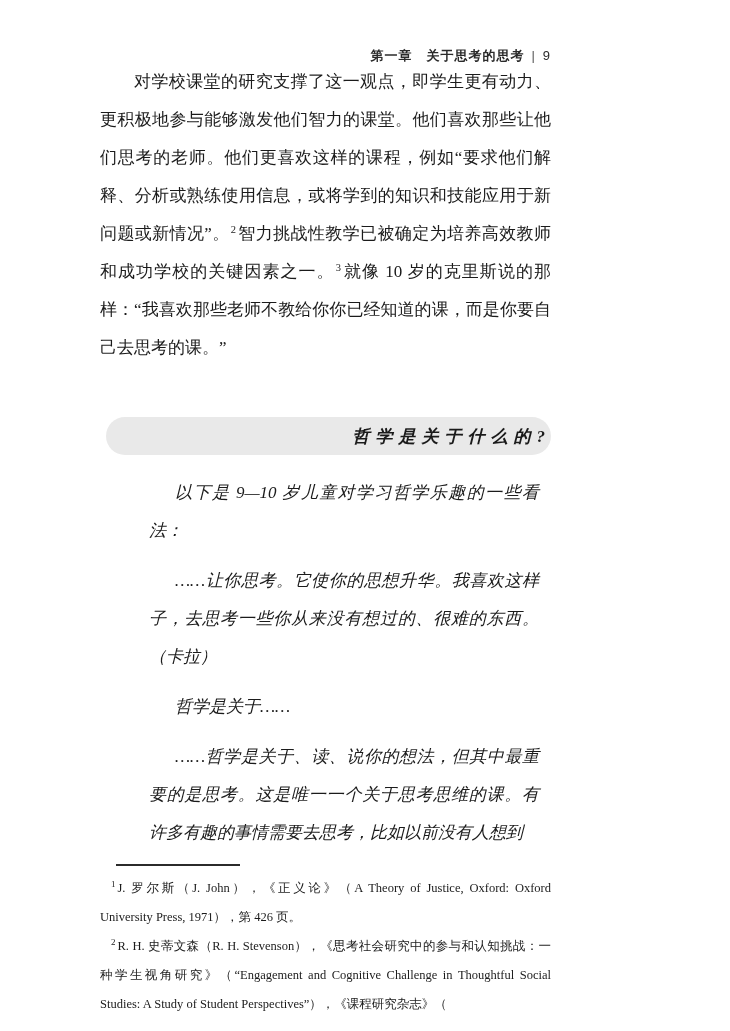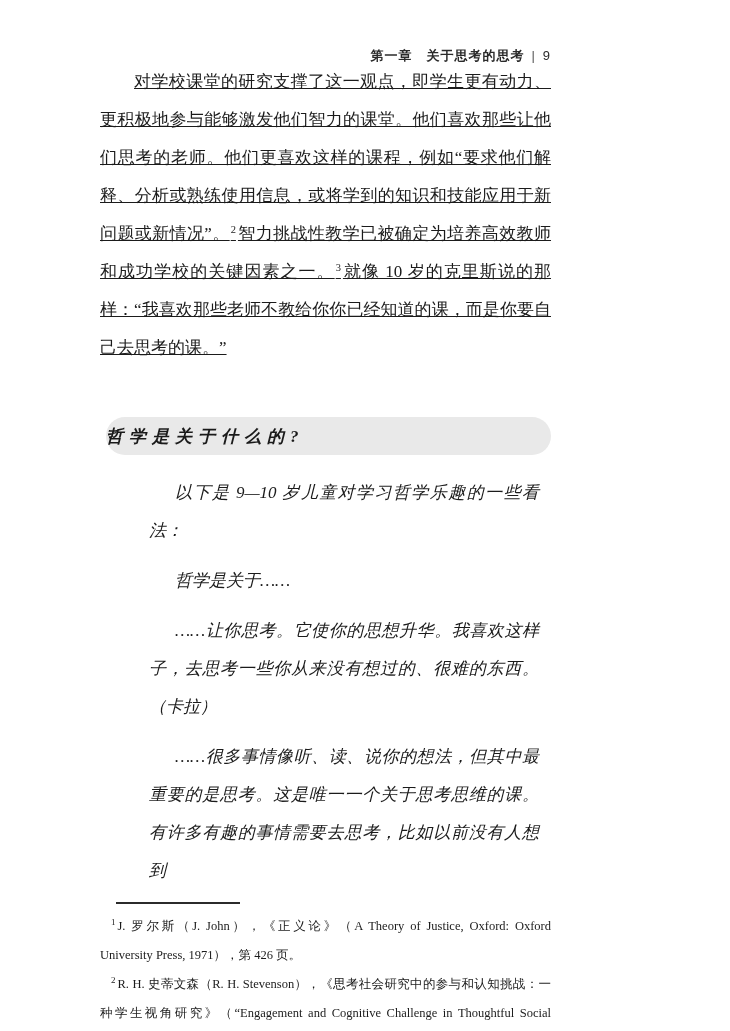--- a/index.html
+++ b/index.html
@@ -29,35 +29,35 @@
   .page-number { font-weight:400; }
 
   
   .main-text p {
     margin:0;
     font-size:17px;
     line-height:38px;
     text-align:justify;
   }
   .para-rawls { margin-top:53px; }
-  .para-classroom { text-indent:34px;text-decoration:underline; }
+  .para-classroom { text-indent:34px; }
   sup.fn-ref {
     font-size:10.5px;
     line-height:0;
     vertical-align:6px;
     margin:0 2px 0 1px;
   }
 
   
   .topic-box {
     margin:50px 0 0 6px;
     height:38px;
     background:#e9e9e9;
     border-radius:19px;
-    display:flex; align-items:center; justify-content:flex-start;
+    display:flex; align-items:center; justify-content:flex-end;
   }
   .topic-title {
     font-size:17px;
     font-weight:700;
     font-style:italic;
     letter-spacing:6px;
     color:#1a1a1a;
   }
 
   
@@ -101,23 +101,23 @@
 
 
     <p class="para-classroom"><span>对学校课堂的研究支撑了这一观点，即学生更有动力、更积极地参与能够激发他们智力的课堂。他们喜欢那些让他们思考的老师。他们更喜欢这样的课程，例如“要求他们解释、分析或熟练使用信息，或将学到的知识和技能应用于新问题或新情况”。</span><sup class="fn-ref">2</sup><span>智力挑战性教学已被确定为培养高效教师和成功学校的关键因素之一。</span><sup class="fn-ref">3</sup><span>就像 10 岁的克里斯说的那样：“我喜欢那些老师不教给你你已经知道的课，而是你要自己去思考的课。”</span></p>
 
     <div class="topic-box">
       <span class="topic-title">哲学是关于什么的?</span>
     </div>
 
     <section class="quote-section">
       <p>以下是 9—10 岁儿童对学习哲学乐趣的一些看法：</p>
+      <p>……让你思考。它使你的思想升华。我喜欢这样子，去思考一些你从来没有想过的、很难的东西。（卡拉）</p>
       <p>哲学是关于……</p>
-      <p>……让你思考。它使你的思想升华。我喜欢这样子，去思考一些你从来没有想过的、很难的东西。（卡拉）</p>
-      <p>……很多事情像听、读、说你的想法，但其中最重要的是思考。这是唯一一个关于思考思维的课。有许多有趣的事情需要去思考，比如以前没有人想到</p>
+      <p>……哲学是关于、读、说你的想法，但其中最重要的是思考。这是唯一一个关于思考思维的课。有许多有趣的事情需要去思考，比如以前没有人想到</p>
     </section>
 
   </div>
 
   <footer class="footnotes-section">
     <hr class="fn-rule">
 
     <p><sup class="fn-marker">1</sup><span>J. 罗尔斯（J. John），《正义论》（</span><span class="fn-italic">A Theory of Justice</span><span>, Oxford: Oxford University Press, 1971），第 426 页。</span></p>
 
     <p class="fn-follow"><sup class="fn-marker">2</sup><span>R. H. 史蒂文森（R. H. Stevenson），《思考社会研究中的参与和认知挑战：一种学生视角研究》（“Engagement and Cognitive Challenge in Thoughtful Social Studies: A Study of Student Perspectives”），《课程研究杂志》（</span></p>

